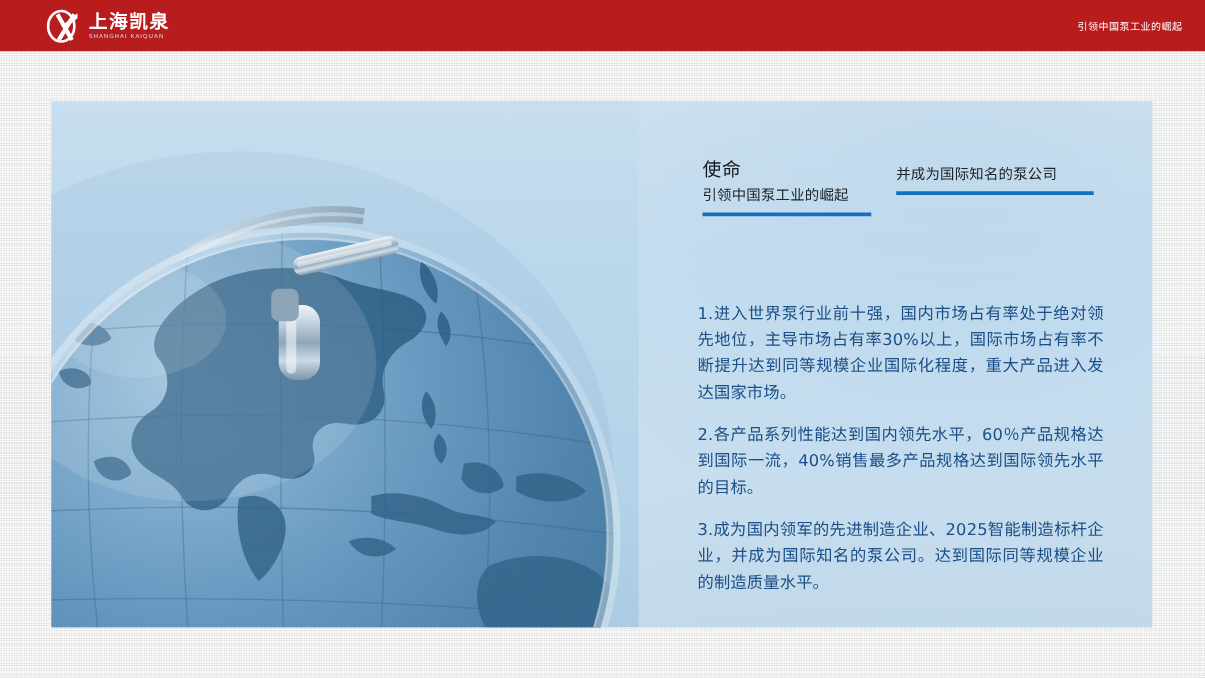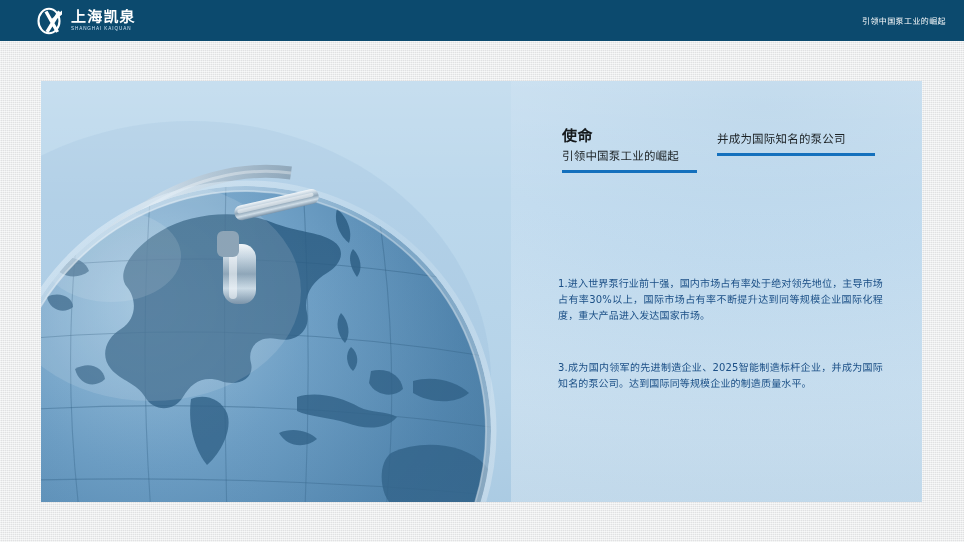--- a/index.html
+++ b/index.html
@@ -23,21 +23,21 @@
       repeating-linear-gradient(0deg, rgba(255,255,255,.55) 0 1px, rgba(0,0,0,.012) 1px 2px),
       repeating-linear-gradient(90deg, rgba(255,255,255,.45) 0 1px, rgba(0,0,0,.010) 1px 2px),
       #e4e5e6;
     z-index:0;
   }
 
   
   .header {
     position:absolute; left:0; top:0;
     width:964px; height:41px;
-    background:#0c4a6e;
+    background:#b91c1c;
     z-index:5;
   }
 
   .logo-wrap {
     position:absolute; left:36px; top:6px;
     height:29px;
     display:flex; align-items:center; gap:5px;
   }
 
   .logo-mark { width:30px; height:28px; display:block; }
@@ -111,21 +111,21 @@
     left:41px; top:47px;
     width:330px;
     display:flex;
   }
 
   .head-col { width:155px; flex:0 0 155px; }
   .head-col.second { width:175px; flex:0 0 175px; }
 
   .head-title {
     font-size:15px;
-    font-weight:bold;
+    font-weight:normal;
     color:#15191c;
     letter-spacing:.6px;
     line-height:1.15;
     font-family:"DejaVu Sans","Liberation Sans",sans-serif;
   }
 
   .head-sub {
     margin-top:5px;
     font-size:11.5px;
     color:#1c2225;
@@ -144,28 +144,27 @@
   .head-col.second .head-rule { width:158px; }
 
   
   .body-text {
     position:absolute;
     left:37px; top:160px;
     width:325px;
   }
 
   .para {
-    font-size:10px;
+    font-size:13px;
     line-height:1.62;
     color:#1b4f86;
     letter-spacing:.15px;
     margin-bottom:13px;
     text-align:justify;
     font-family:"DejaVu Sans","Liberation Sans",sans-serif;
-    margin-top:35px;
   }
   .para:last-child { margin-bottom:0; }
 </style>
 </head>
 <body>
 
 <div class="page-bg"></div>
 
 <div class="header">
 
@@ -304,17 +303,18 @@
         <div class="head-rule"></div>
       </div>
       <div class="head-col second">
         <div class="head-sub">并成为国际知名的泵公司</div>
         <div class="head-rule"></div>
       </div>
     </div>
 
     <div class="body-text">
       <p class="para">1.进入世界泵行业前十强，国内市场占有率处于绝对领先地位，主导市场占有率30%以上，国际市场占有率不断提升达到同等规模企业国际化程度，重大产品进入发达国家市场。</p>
+      <p class="para">2.各产品系列性能达到国内领先水平，60％产品规格达到国际一流，40%销售最多产品规格达到国际领先水平的目标。</p>
       <p class="para">3.成为国内领军的先进制造企业、2025智能制造标杆企业，并成为国际知名的泵公司。达到国际同等规模企业的制造质量水平。</p>
     </div>
 
   </div>
 </div>
 
 </body></html>

